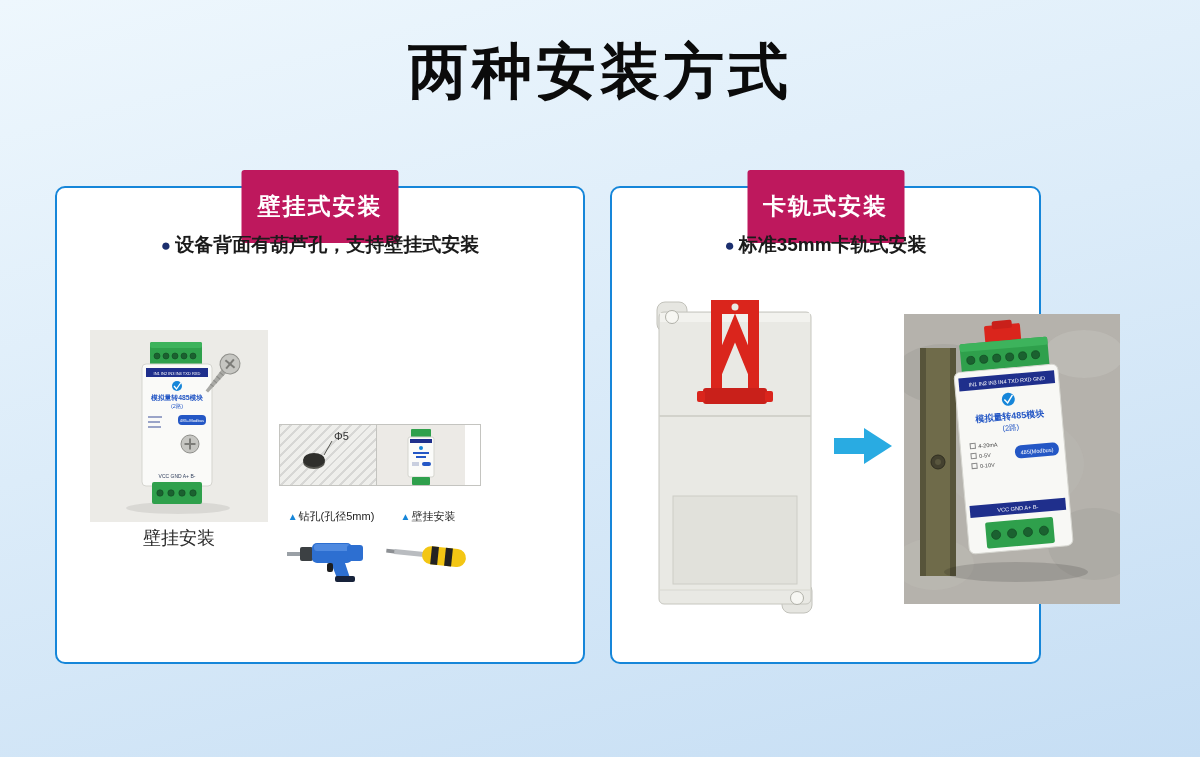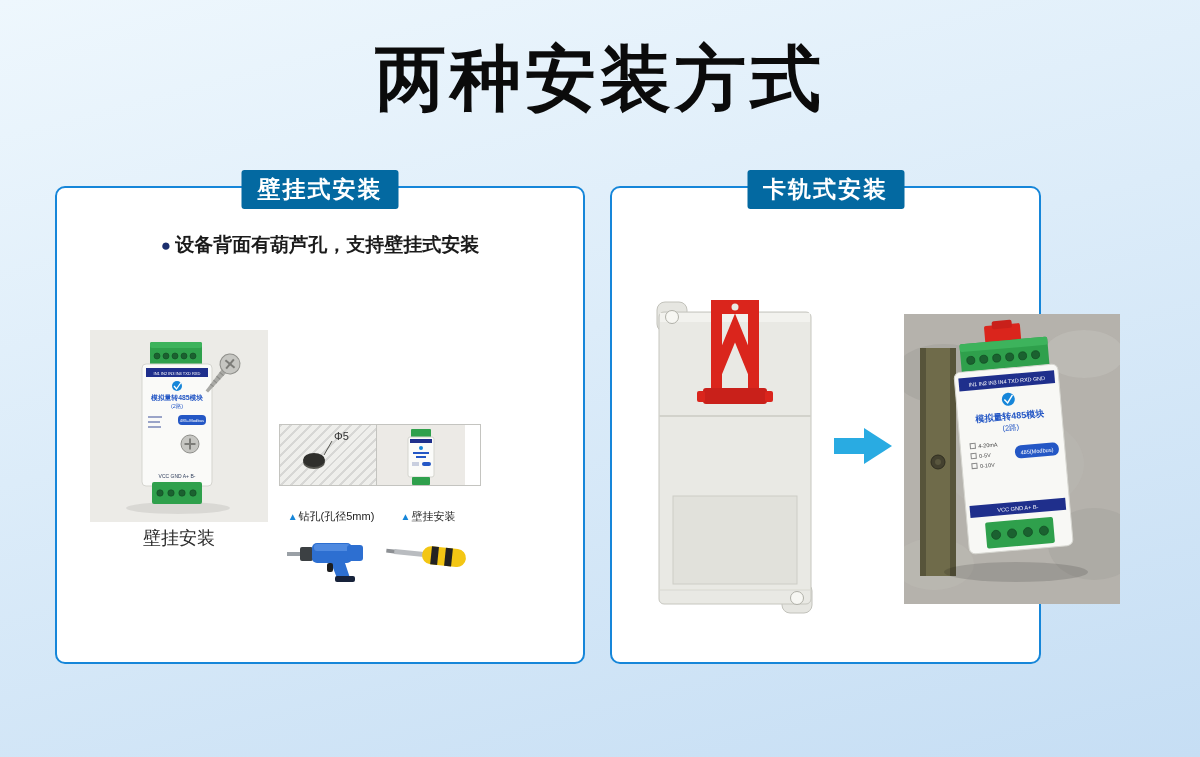--- a/index.html
+++ b/index.html
@@ -6,35 +6,35 @@
   html,body { width:1200px; height:757px; overflow:hidden; }
   body {
     font-family:"Liberation Sans","DejaVu Sans",sans-serif;
     background:linear-gradient(165deg,#eef7fd 0%,#dcecf9 45%,#c6def4 100%);
     position:relative;
   }
   svg text { font-family:"Liberation Sans","DejaVu Sans",sans-serif; }
 
   .page-title {
     position:absolute; top:32px; left:0; width:1200px;
-    text-align:center; font-size:71px; font-weight:900; color:#0b0b0b;
+    text-align:center; font-size:60px; font-weight:900; color:#0b0b0b;
     letter-spacing:4px;
   }
 
   .card {
     position:absolute; top:186px; height:478px; background:#ffffff;
     border:2px solid #1686d9; border-radius:10px;
   }
   .card.left  { left:55px;  width:530px; }
   .card.right { left:610px; width:431px; }
 
   .badge {
     position:absolute; top:-18px; left:50%; transform:translateX(-50%);
-    background:#0369a1; color:#ffffff; font-size:23px; font-weight:700;
-    padding:4px 16px; border-radius:3px; white-space:nowrap; letter-spacing:2px;
+    background:#be185d; color:#ffffff; font-size:23px; font-weight:700;
+    padding:21px 16px; border-radius:3px; white-space:nowrap; letter-spacing:2px;
   }
 
   .bullet-line {
     position:absolute; top:44px; left:0; width:100%;
     text-align:center; font-size:19px; font-weight:600; color:#1b1b1b;
   }
   .bullet-dot { margin-right:4px; color:#1b2f6e; font-size:17px; }
 
   .device-photo {
     position:absolute; left:33px; top:142px; width:178px; height:192px;
@@ -183,20 +183,23 @@
         </g>
       </svg>
     </div>
 
   </div>
 </section>
 
 <section class="card right">
   <div class="badge">卡轨式安装</div>
 
+  <p class="bullet-line">
+    <span class="bullet-dot">●</span><span>标准35mm卡轨式安装</span>
+  </p>
 
   <svg class="backplate" viewBox="0 0 175 315">
     <g fill="#e6e6e1" stroke="#c2c2bb">
       <rect x="10" y="2" width="30" height="30" rx="8"></rect>
       <rect x="135" y="283" width="30" height="30" rx="8"></rect>
     </g>
     <rect x="12" y="12" width="152" height="292" rx="5" fill="#e9e9e4" stroke="#c6c6bf"></rect>
     <rect x="13" y="13" width="150" height="9" fill="#f2f2ee"></rect>
     <circle cx="25" cy="17" r="6.5" fill="#f7f7f3" stroke="#b0b0a8"></circle>
     <circle cx="150" cy="298" r="6.5" fill="#f7f7f3" stroke="#b0b0a8"></circle>

